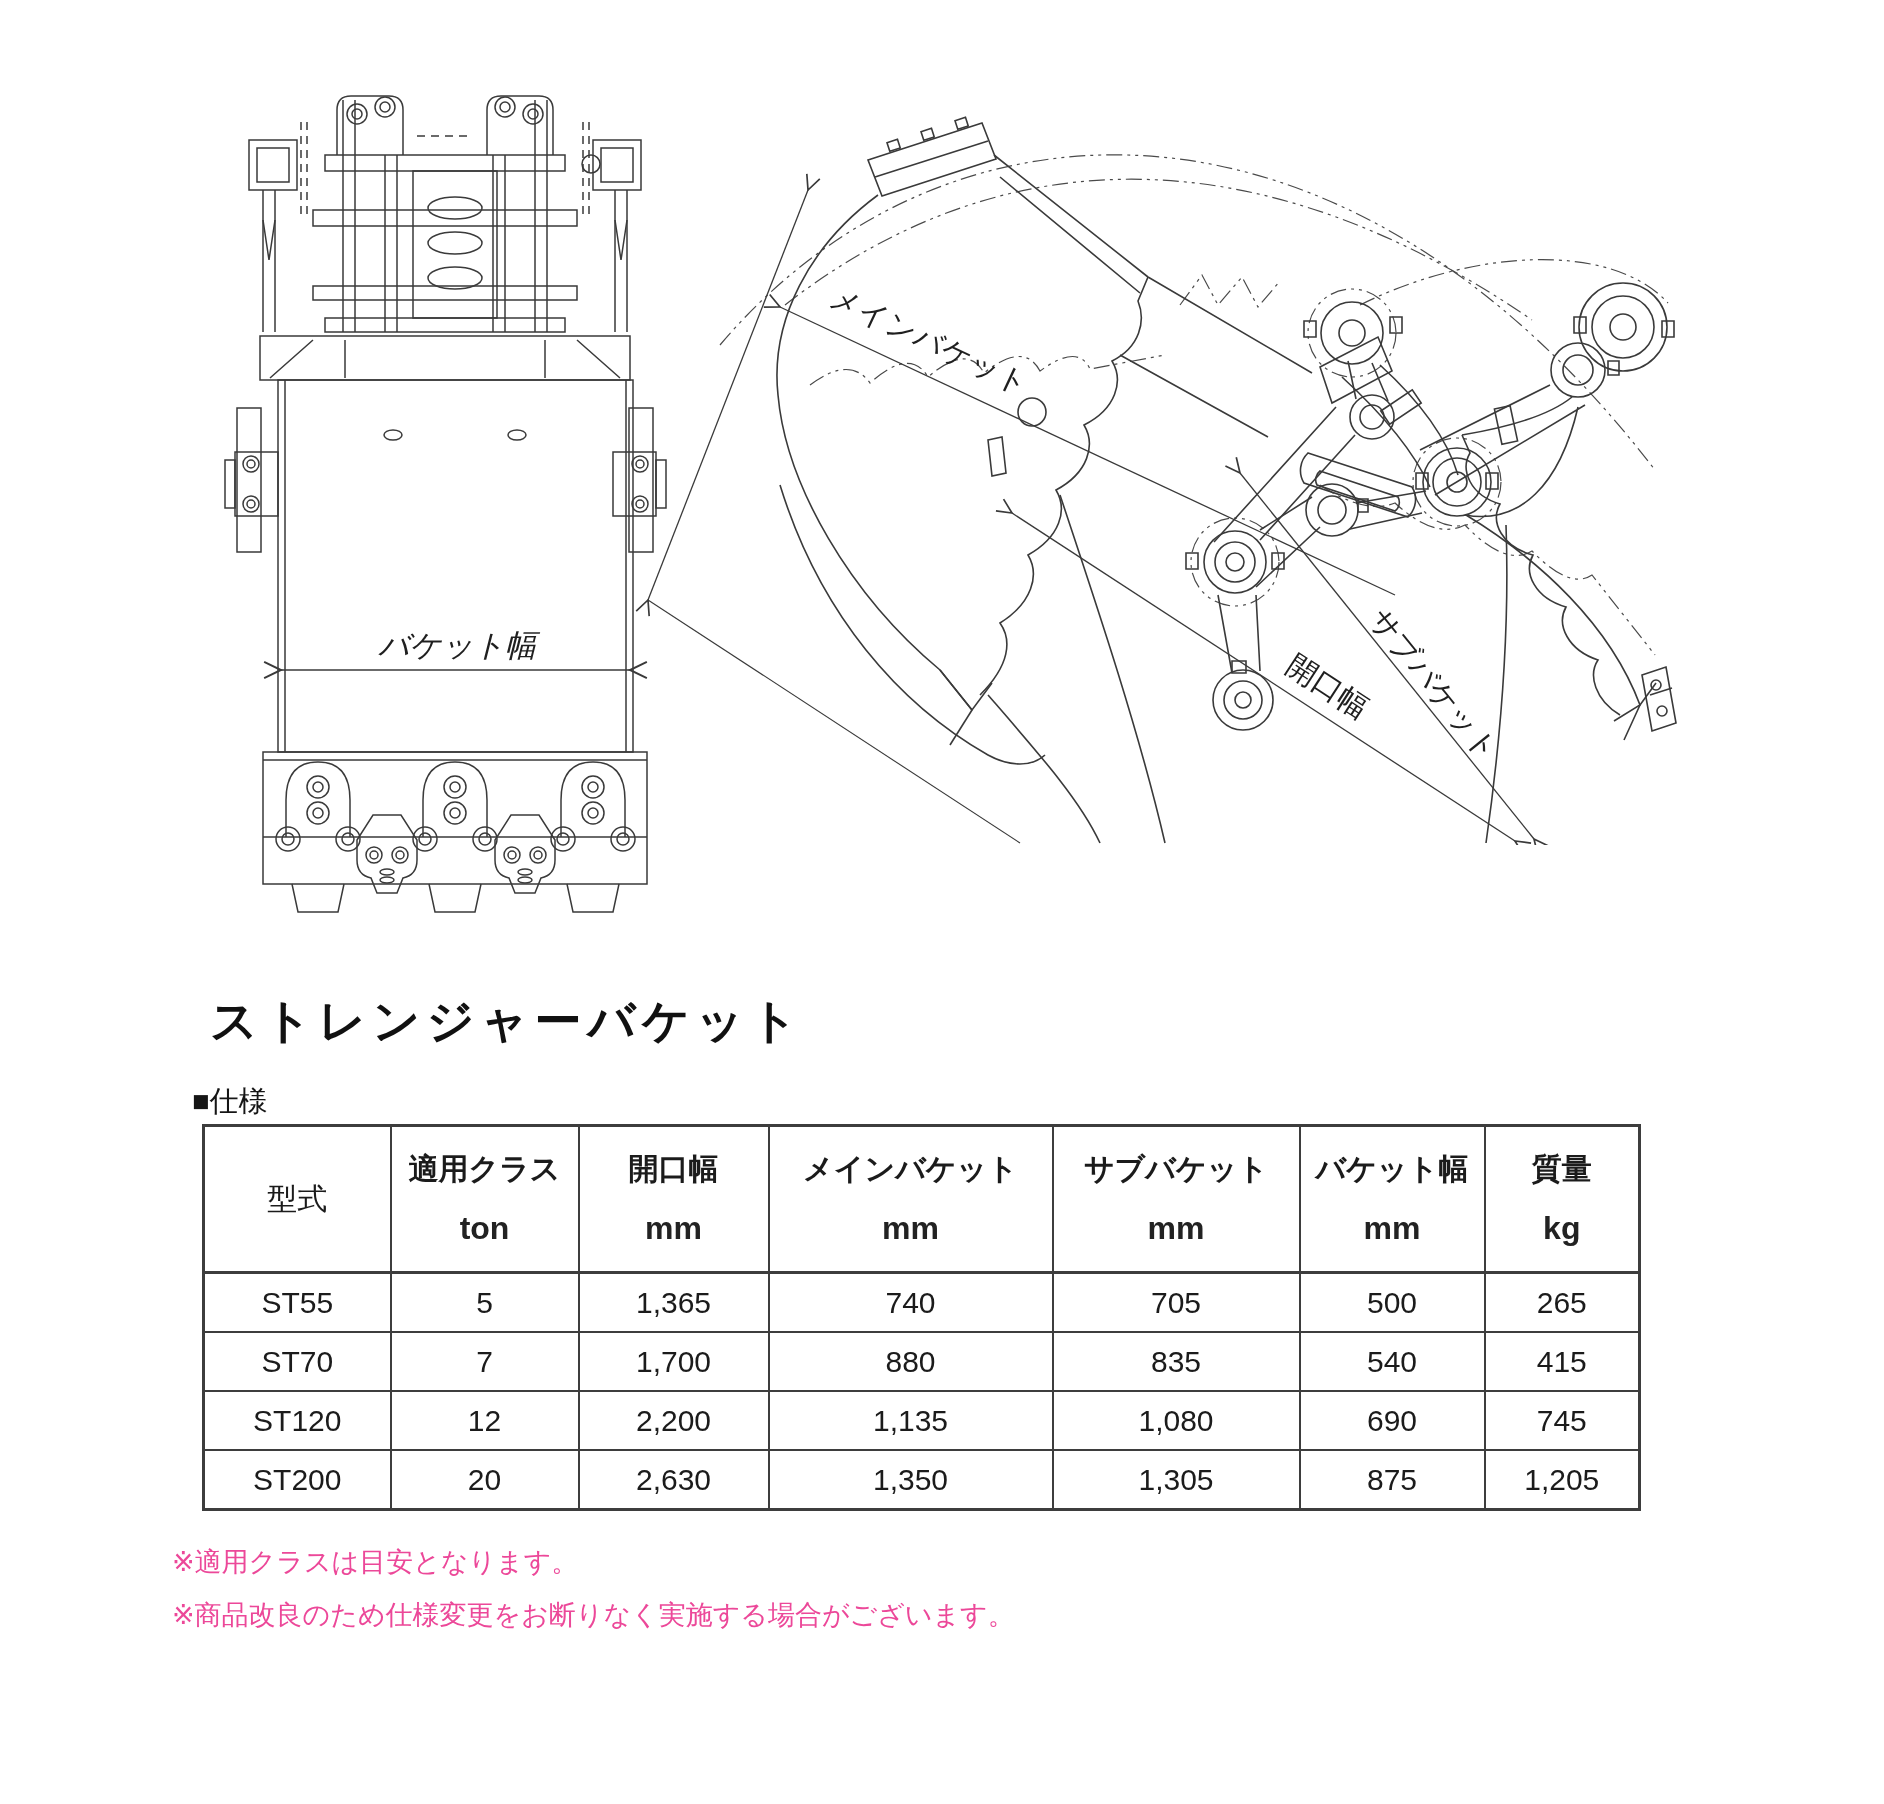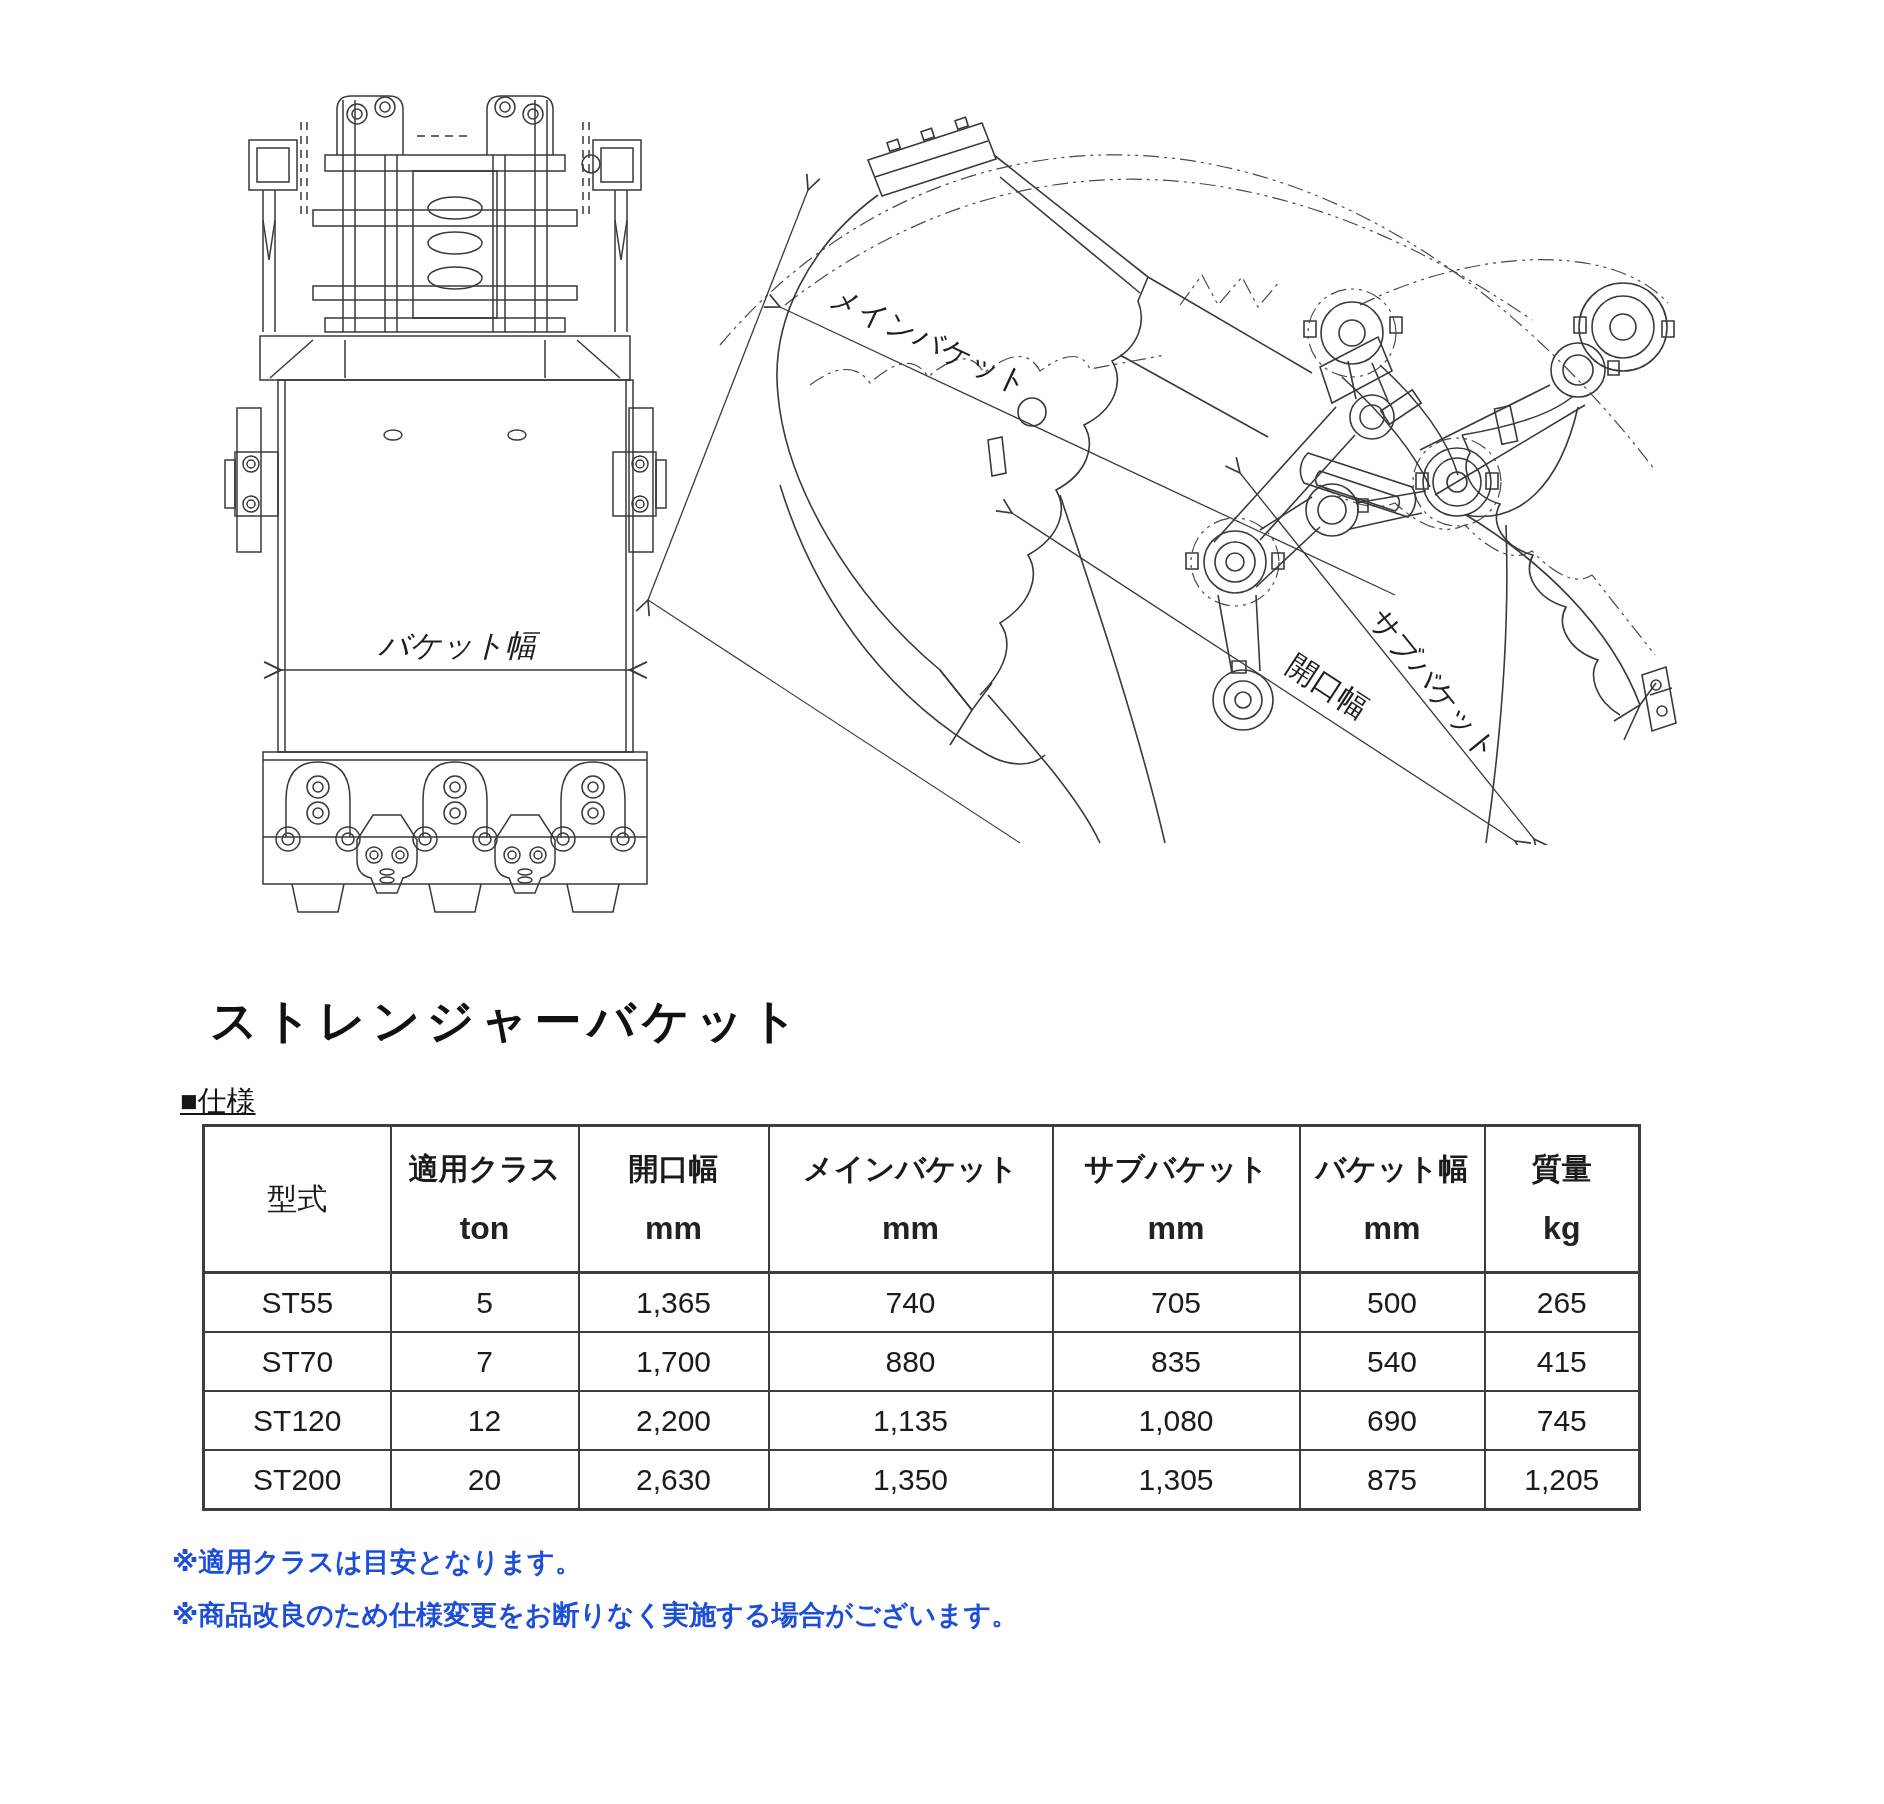--- a/index.html
+++ b/index.html
@@ -22,21 +22,21 @@
   table.spec th,table.spec td{
     border:2px solid #3d3d3d;text-align:center;vertical-align:middle;
     padding:0;font-size:30px;color:#1b1b1b;overflow:hidden;
   }
   table.spec thead th{border-bottom:3px solid #3d3d3d;height:112px;}
   table.spec tbody td{height:57px;font-weight:normal;}
   .th-inner{display:flex;flex-direction:column;justify-content:space-evenly;height:144px;}
   .th-label{font-weight:bold;font-size:30px;line-height:1;}
   .th-unit{font-weight:bold;font-size:32px;line-height:1;color:#222;}
   .th-single{font-weight:normal;font-size:30px;}
-  .notes div{font-size:27px;color:#1d4ed8;margin-bottom:17px;white-space:nowrap;font-weight:bold;}
+  .notes div{font-size:27px;color:#ec4899;margin-bottom:17px;white-space:nowrap;}
   svg text{font-family:"Liberation Sans","DejaVu Sans",sans-serif;fill:#1f1f1f;}
   .dwg path,.dwg line,.dwg rect,.dwg circle,.dwg ellipse,.dwg polygon{vector-effect:non-scaling-stroke;}
 </style>
 </head>
 <body>
 
 <svg class="abs dwg" style="left:185px;top:60px;" width="520" height="900" viewBox="0 0 520 900">
   <defs>
     <marker id="arrA" viewBox="0 0 14 14" refX="2.5" refY="7" markerWidth="15" markerHeight="15" orient="auto-start-reverse">
       <path d="M13,2 L2.5,7 L13,12" fill="none" stroke="#3a3a3a" stroke-width="1.3"></path>
@@ -254,21 +254,21 @@
     <line x1="392" y1="458" x2="895" y2="786" stroke="#3a3a3a" stroke-width="1.3" marker-start="url(#arrB)" marker-end="url(#arrB)"></line>
     <line x1="620" y1="418" x2="914" y2="784" stroke="#3a3a3a" stroke-width="1.3" marker-start="url(#arrB)" marker-end="url(#arrB)"></line>
     <text x="305" y="295" font-size="30" text-anchor="middle" transform="rotate(25 305 295)">メインバケット</text>
     <text x="702" y="640" font-size="30" text-anchor="middle" transform="rotate(33 702 640)">開口幅</text>
     <text x="806" y="636" font-size="30" text-anchor="middle" transform="rotate(51 806 636)">サブバケット</text>
   </g>
 </svg>
 
 <div class="abs title" style="left:210px;top:990px;">ストレンジャーバケット</div>
 
-<div class="abs spec-heading" style="left:180px;top:1082px;text-decoration:underline;">■仕様</div>
+<div class="abs spec-heading" style="left:192px;top:1082px;">■仕様</div>
 
 <table class="spec abs" style="left:202px;top:1124px;width:1436px;">
   <colgroup>
     <col style="width:187px">
       <col style="width:188px">
       <col style="width:190px">
     <col style="width:284px">
       <col style="width:247px">
       <col style="width:185px">
     <col style="width:155px">

